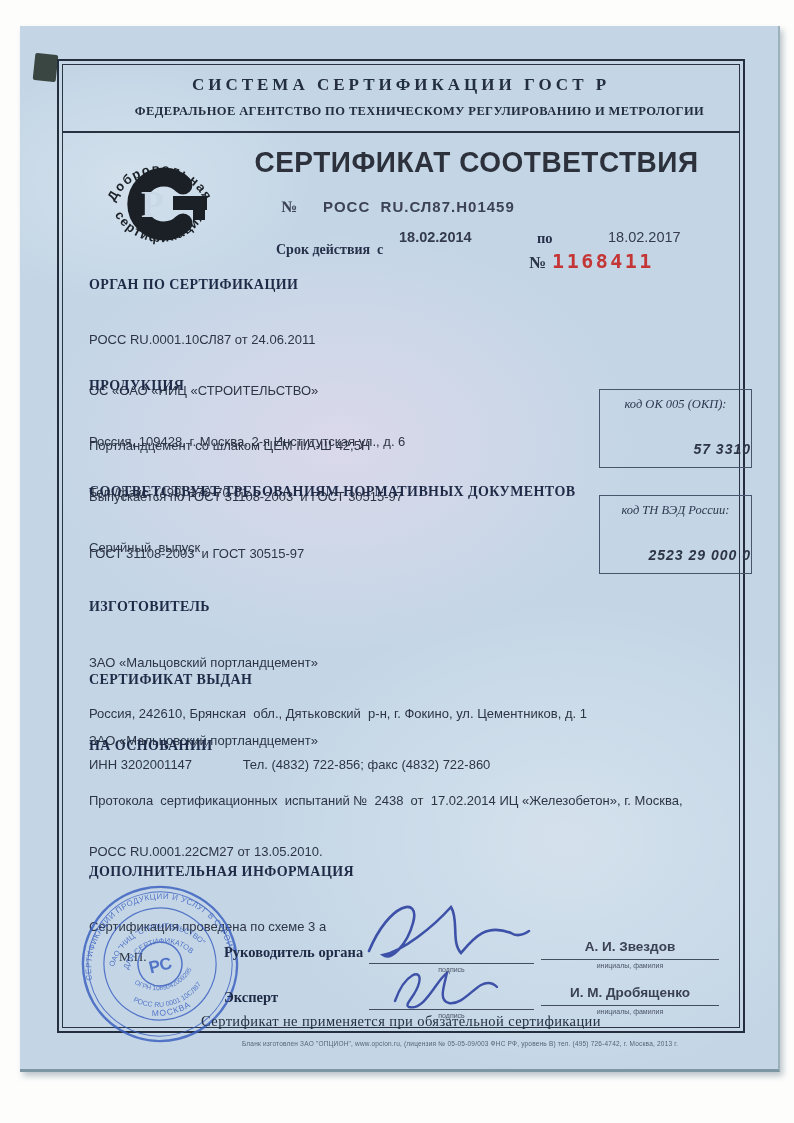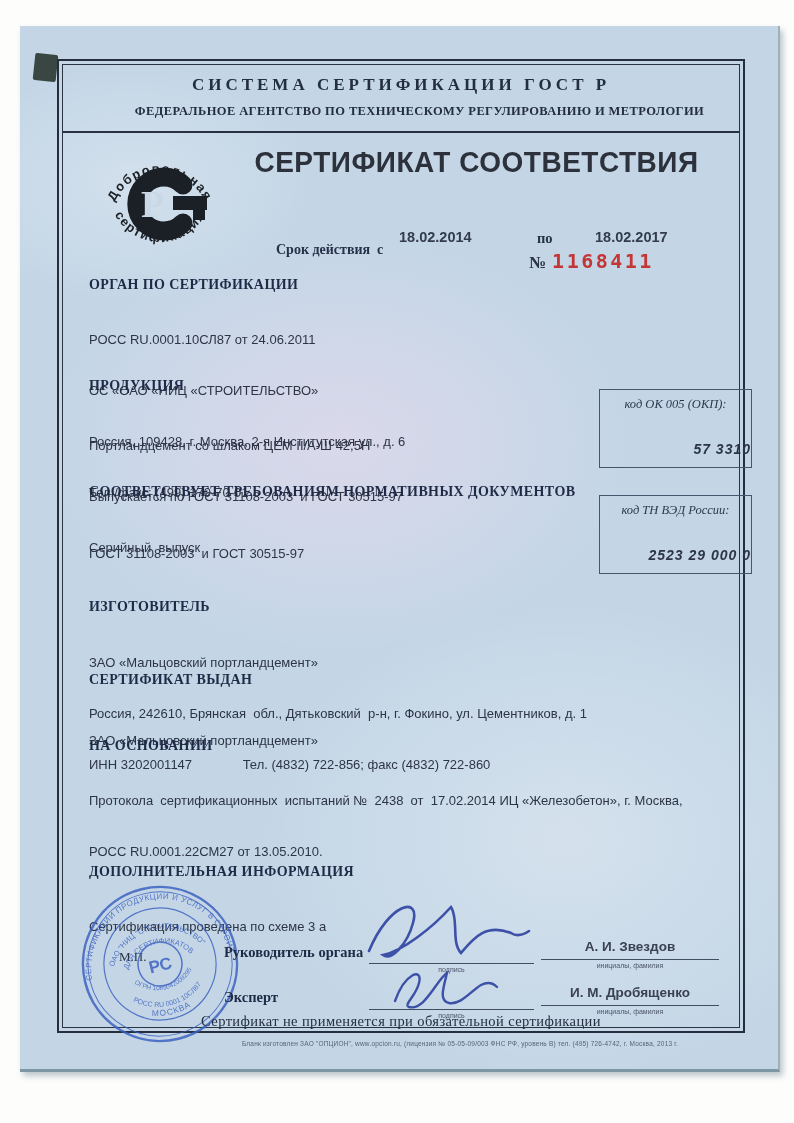--- a/index.html
+++ b/index.html
@@ -34,21 +34,21 @@
 
   .num-row   { top:137px; left:222px; font-size:15px; color:#3c4354; }
   .num-sign  { font-family:"Liberation Serif",serif; font-weight:bold; font-size:16px; margin-right:26px; }
   .num-val   { font-weight:bold; letter-spacing:1px; white-space:pre; }
 
   .validity-label { top:181px; left:217px; font-family:"Liberation Serif",serif; font-weight:bold;
                     font-size:14px; color:#27314a; white-space:pre; }
   .date1     { top:168px; left:340px; font-weight:bold; font-size:14.5px; color:#333b4c; }
   .po-label  { top:169px; left:478px; font-family:"Liberation Serif",serif; font-weight:bold;
                font-size:14.5px; color:#27314a; }
-  .date2     { top:168px; left:536px; font-weight:bold; font-size:14.5px; color:#333b4c; }
+  .date2     { top:168px; left:549px; font-weight:normal; font-size:14.5px; color:#333b4c; }
 
   .form-num  { top:188px; left:470px; width:190px; white-space:nowrap; }
   .form-num .sign { font-family:"Liberation Serif",serif; font-weight:bold; font-size:17px;
                     color:#2c3548; margin-right:6px; }
   .form-num .val  { font-family:"DejaVu Sans Mono", monospace; font-weight:bold; font-size:20px;
                     letter-spacing:2.5px; color:#c43636; }
 
   .h { position:absolute; font-family:"Liberation Serif",serif; font-weight:bold;
        font-size:14px; letter-spacing:0.4px; color:#1f2a46; }
   .lines { position:absolute; font-size:13px; line-height:17px; color:#2d3545; white-space:pre-wrap; }
@@ -104,20 +104,23 @@
         <textPath href="#arcBot" startOffset="50%" text-anchor="middle">сертификация</textPath>
       </text>
       <path d="M 86,44 A 27,27 0 1 0 86,82" fill="none" stroke="#1b2026" stroke-width="19" stroke-linecap="round"></path>
       <rect x="76" y="55" width="34" height="14" fill="#1b2026"></rect>
       <rect x="96" y="55" width="12" height="24" fill="#1b2026"></rect>
       <text x="44" y="76" font-family="Liberation Serif, serif" font-weight="bold" font-size="38" fill="#c8d8e6">Р</text>
     </svg>
 
     <div class="abs doc-title">СЕРТИФИКАТ СООТВЕТСТВИЯ</div>
 
+    <div class="abs num-row">
+      <span class="num-sign">№</span><span class="num-val">РОСС  RU.СЛ87.Н01459</span>
+    </div>
 
     <div class="abs validity-label">Срок действия  с</div>
     <div class="abs date1">18.02.2014</div>
     <div class="abs po-label">по</div>
     <div class="abs date2">18.02.2017</div>
 
     <div class="abs form-num">
       <span class="sign">№</span><span class="val">1168411</span>
     </div>
 

